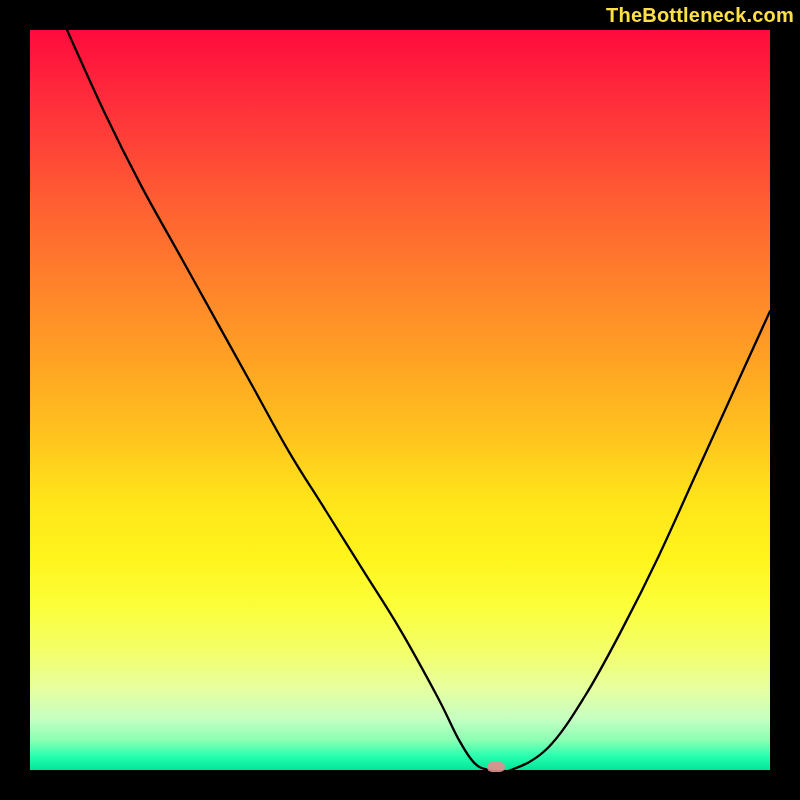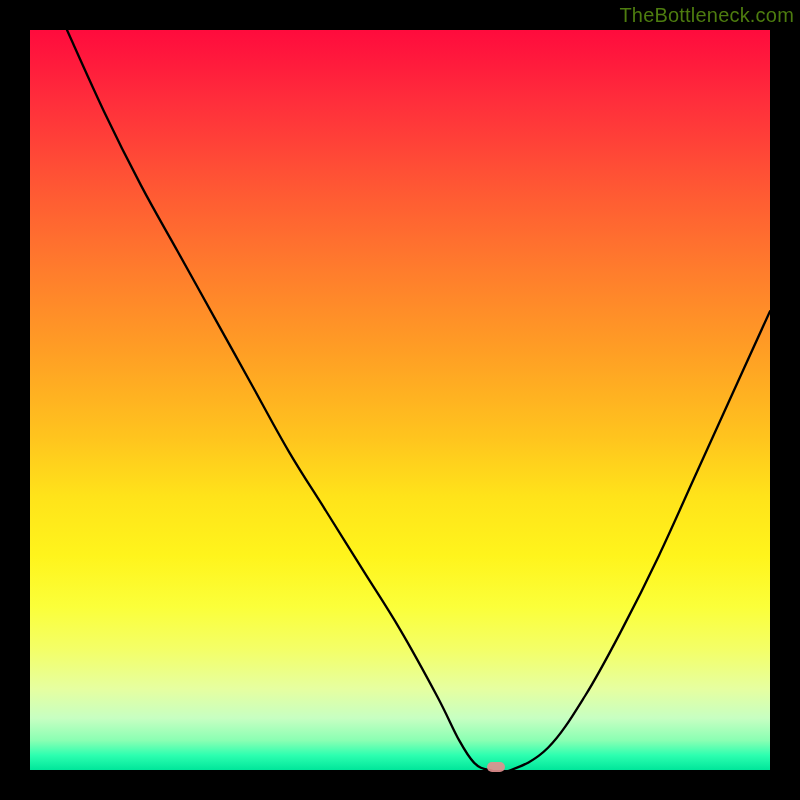--- a/index.html
+++ b/index.html
@@ -14,23 +14,23 @@
   .frame {
     position: relative;
     width: 800px;
     height: 800px;
     background: #000;
   }
   .watermark {
     position: absolute;
     top: 4px;
     right: 6px;
-    color: #4d7c0f;
+    color: #fde047;
     font-size: 20px;
-    font-weight: 400;
+    font-weight: 700;
     letter-spacing: 0.2px;
     user-select: none;
   }
   .plot {
     position: absolute;
     left: 30px;
     top: 30px;
     width: 740px;
     height: 740px;
   }

